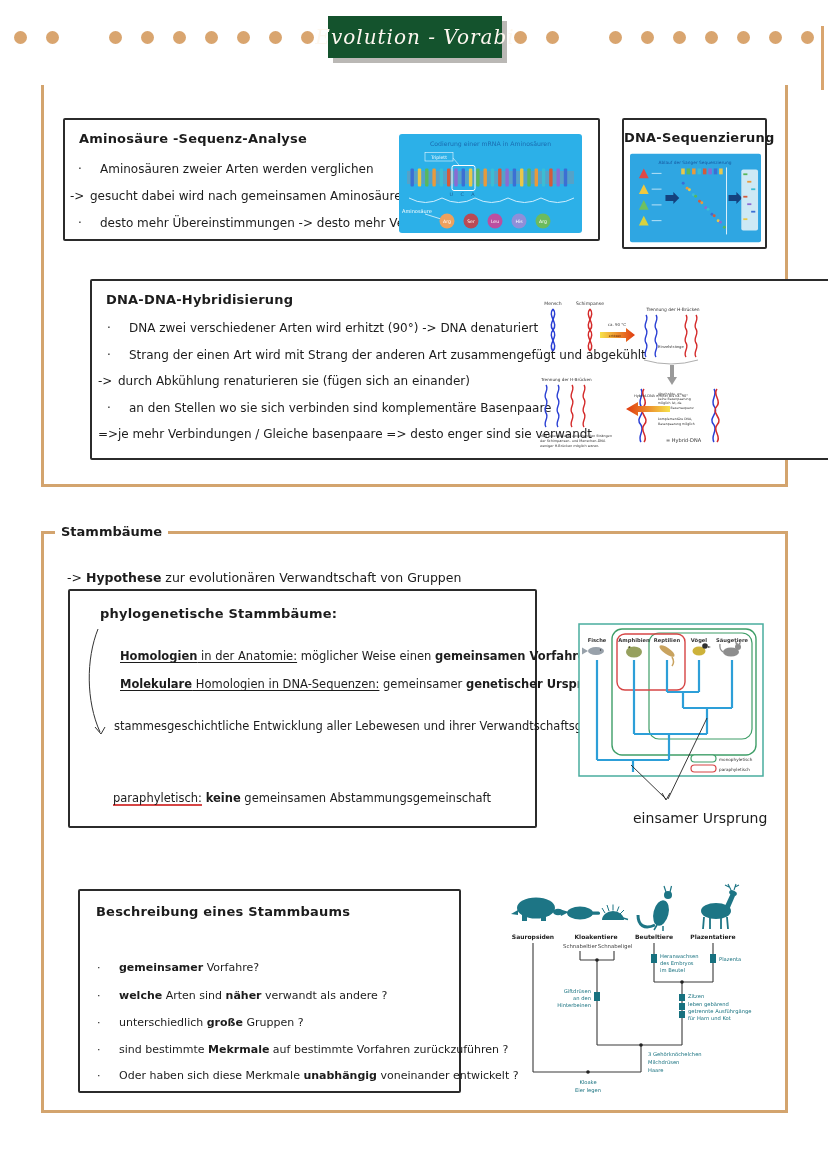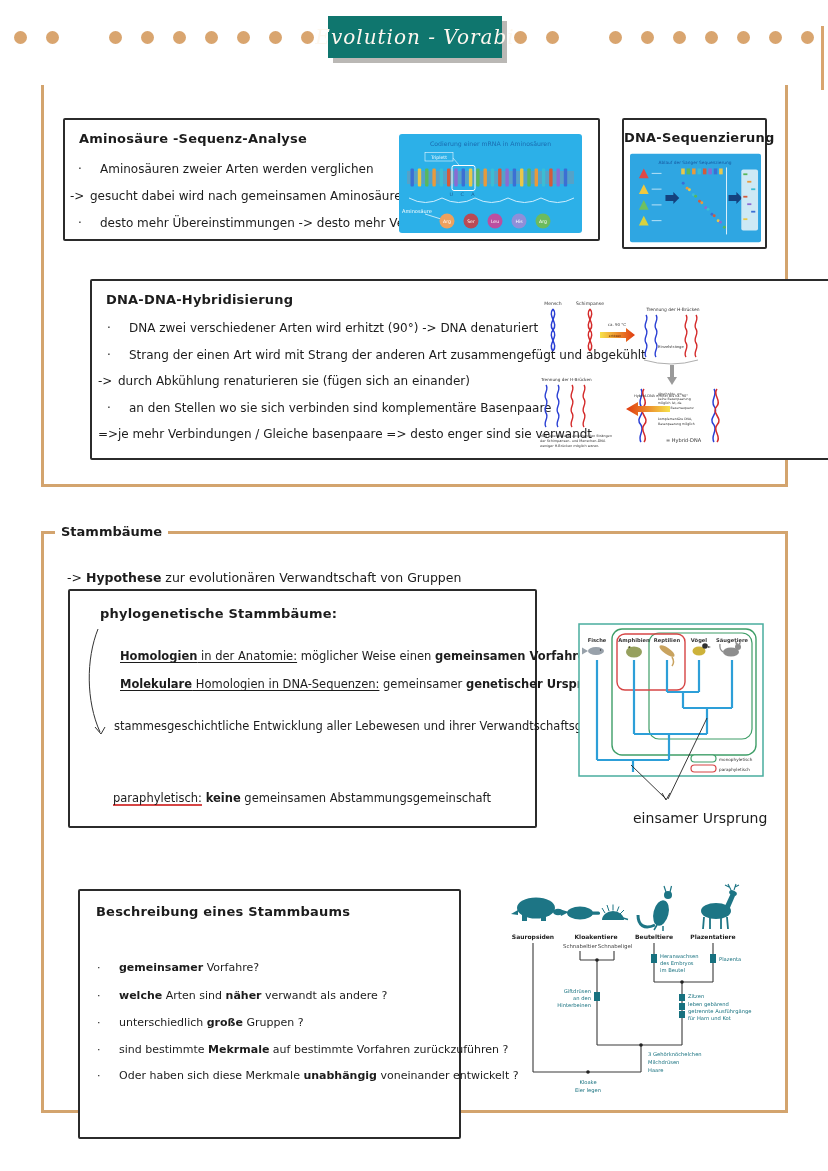--- a/index.html
+++ b/index.html
@@ -1,20 +1,20 @@
 <!DOCTYPE html>
 <html><head>
 <meta charset="utf-8">
 <style>
   html,body{margin:0;padding:0;background:#fff;}
   .page{position:relative;width:828px;height:1171px;background:#ffffff;
         font-family:"DejaVu Sans","Liberation Sans",sans-serif;color:#1c1c1c;overflow:hidden;}
   .dot{position:absolute;top:31px;width:13px;height:13px;border-radius:50%;background:#d9a56f;}
   .edge-line{position:absolute;background:#d9a56f;}
-  .banner{position:absolute;left:328px;top:16px;width:174px;height:42px;background:#0f766e;
+  .banner{position:absolute;left:328px;top:16px;width:174px;height:42px;background:#14532d;
           box-shadow:5px 5px 0 rgba(130,126,120,.55);display:flex;align-items:center;justify-content:center;}
   .banner span{font-family:"DejaVu Serif","Liberation Serif",serif;font-style:italic;font-size:20px;
                color:#fdf7ef;letter-spacing:1px;white-space:nowrap;}
   .tanbox{position:absolute;border:3px solid #d3a46e;box-sizing:border-box;background:transparent;}
   #frame-methods{left:41px;top:85px;width:747px;height:402px;border-top:none;}
   #frame-stamm{left:41px;top:531px;width:747px;height:582px;}
   .stamm-label{position:absolute;left:55px;top:524px;background:#fff;padding:0 6px;font-weight:bold;font-size:13px;}
   .notebox{position:absolute;border:2px solid #2b2b2b;border-radius:2px;background:#fff;box-sizing:border-box;}
   .ntitle{position:absolute;font-weight:bold;font-size:13px;letter-spacing:.2px;white-space:nowrap;}
   .bl{position:absolute;white-space:nowrap;font-size:12px;}
@@ -323,21 +323,21 @@
     <rect x="114" y="143" width="25" height="7" rx="3.5" fill="#fff" stroke="#d64545" stroke-width="1.2"></rect>
     <text x="142" y="149" font-size="4.2" fill="#333">paraphyletisch</text>
     <g stroke="#222" stroke-width="0.9" fill="none">
       <path d="M130,96 L91,177"></path>
         <path d="M54,143 L89,177"></path>
         <path d="M85,171 L89,178 L93,171"></path>
     </g>
   </svg>
   <div class="caption" style="left:633px;top:810px;">einsamer Ursprung</div>
 
-  <div class="notebox" style="left:78px;top:889px;width:383px;height:250px;">
+  <div class="notebox" style="left:78px;top:889px;width:383px;height:204px;">
     <div class="ntitle" style="left:16px;top:13px;">Beschreibung eines Stammbaums</div>
     <div class="bl fs11" style="left:14px;top:70px;"><span class="mk mkd">·</span><span><span class="f-b">gemeinsamer</span><span> Vorfahre?</span></span></div>
     <div class="bl fs11" style="left:14px;top:98px;"><span class="mk mkd">·</span><span><span class="f-b">welche</span><span> Arten sind </span><span class="f-b">näher</span><span> verwandt als andere ?</span></span></div>
     <div class="bl fs11" style="left:14px;top:125px;"><span class="mk mkd">·</span><span><span>unterschiedlich </span><span class="f-b">große</span><span> Gruppen ?</span></span></div>
     <div class="bl fs11" style="left:14px;top:152px;"><span class="mk mkd">·</span><span><span>sind bestimmte </span><span class="f-b">Mekrmale</span><span> auf bestimmte Vorfahren zurückzuführen ?</span></span></div>
     <div class="bl fs11" style="left:14px;top:178px;"><span class="mk mkd">·</span><span><span>Oder haben sich diese Merkmale </span><span class="f-b">unabhängig</span><span> voneinander entwickelt ?</span></span></div>
   </div>
 
   <svg style="left:491px;top:884px;" width="297" height="228" viewBox="0 0 297 228">
     <g fill="#1d7585">

